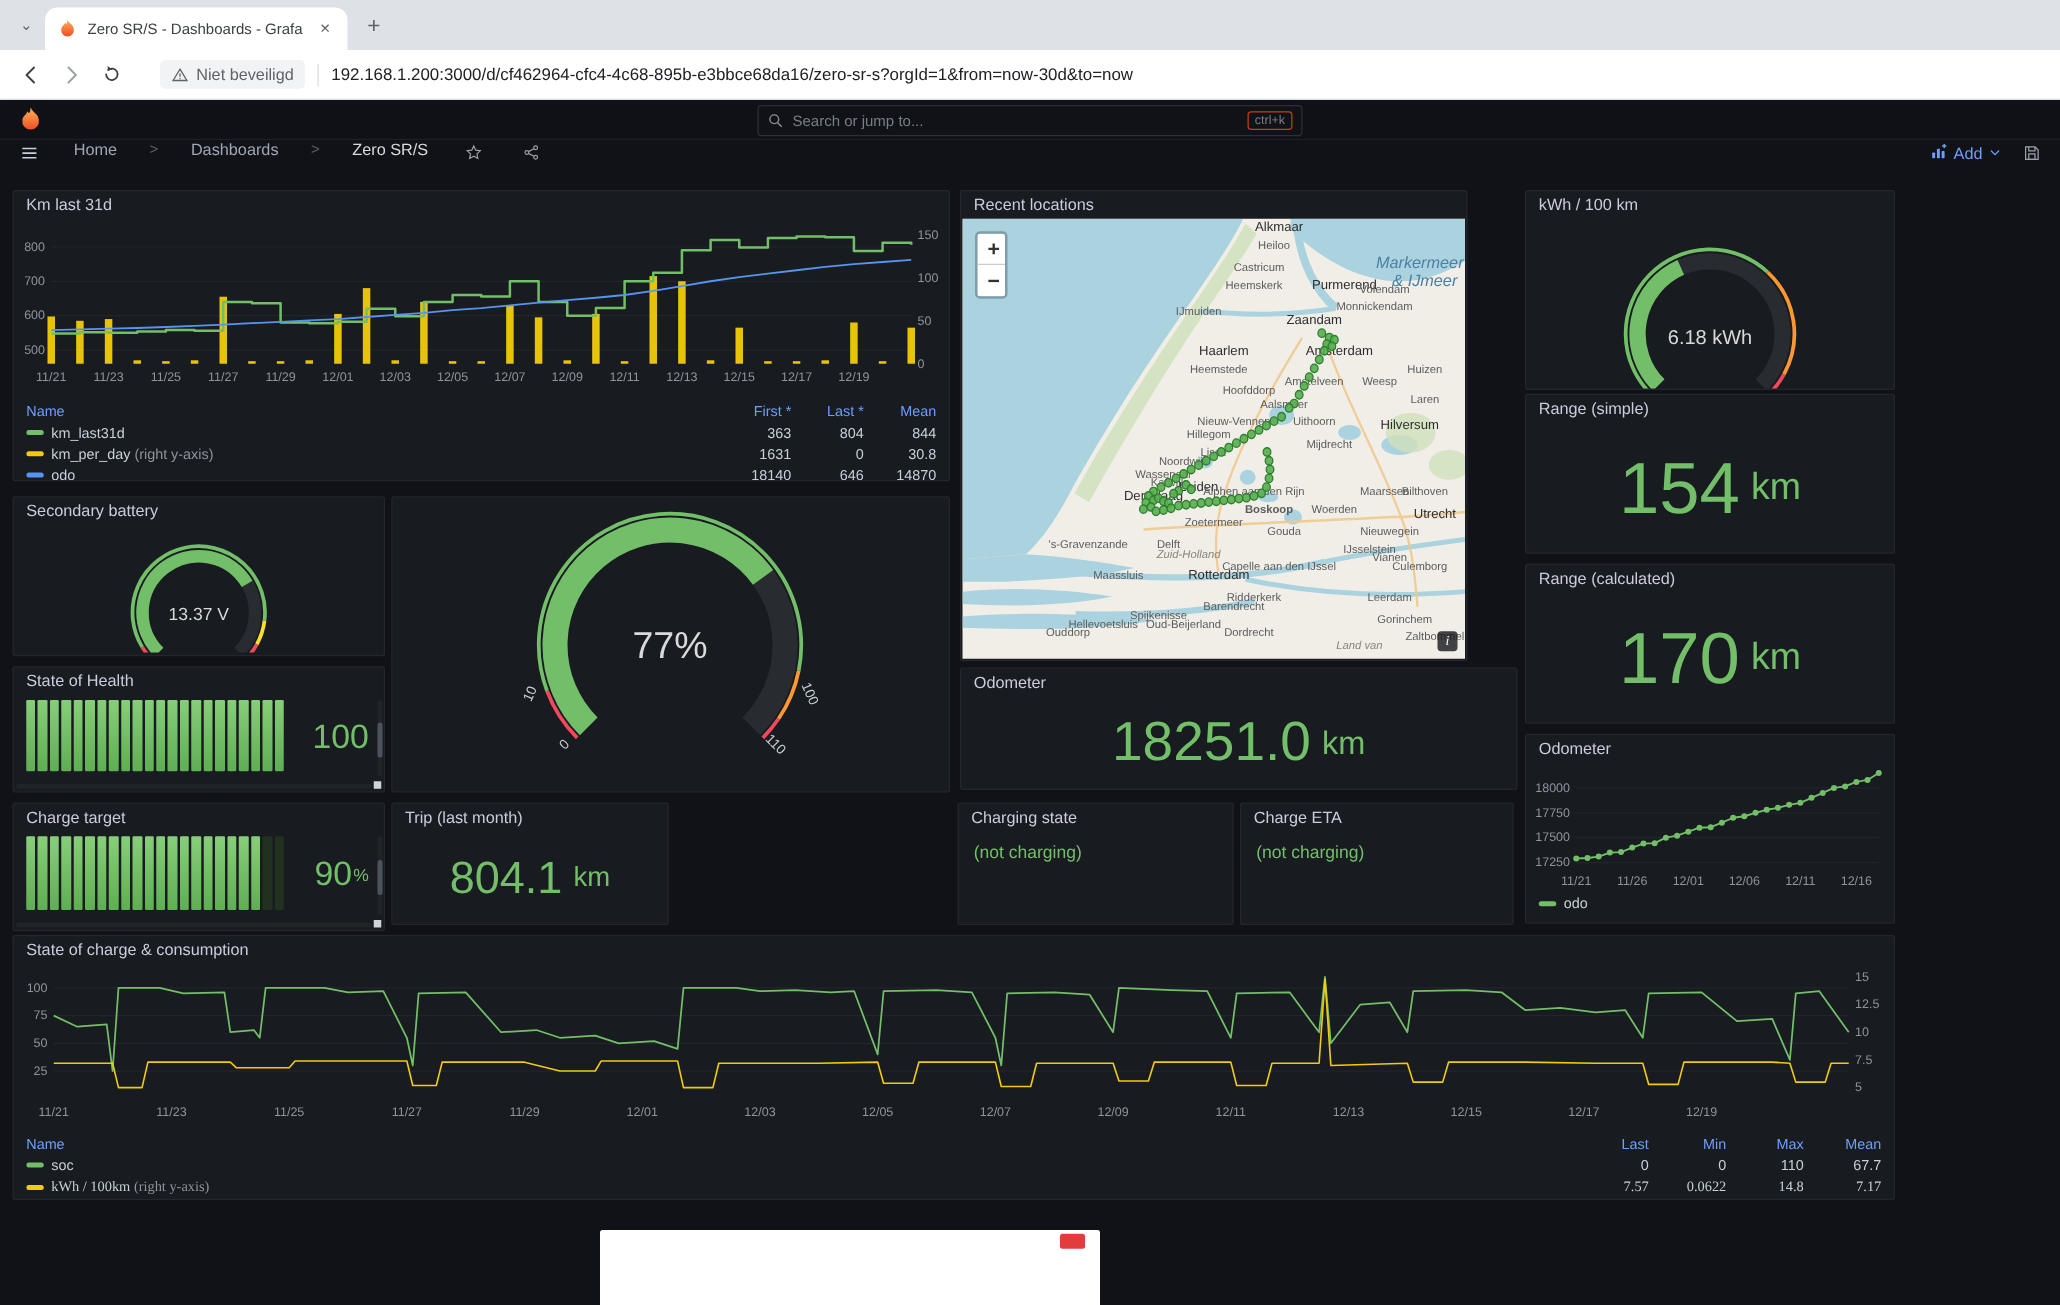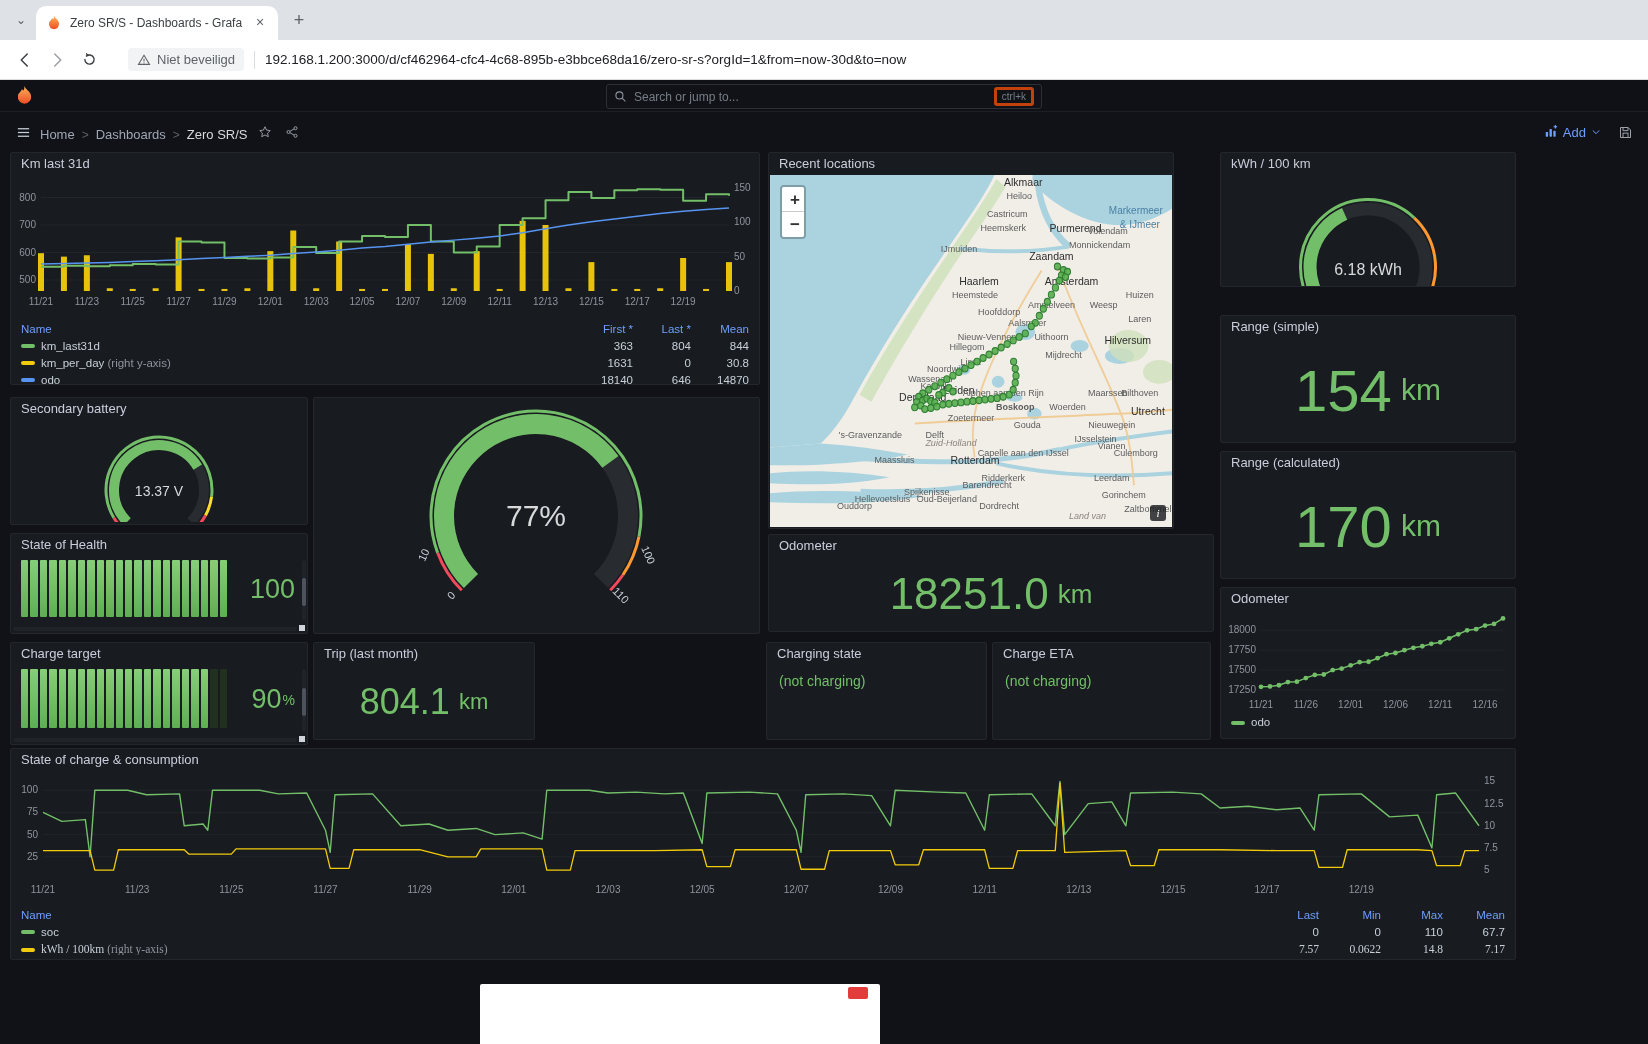--- a/index.html
+++ b/index.html
@@ -14,22 +14,22 @@
 .favicon{width:16px;height:16px;flex:0 0 16px}
 .urlbar{height:40px;background:#fff;border-bottom:1px solid #dadce0;display:flex;align-items:center;gap:10px;padding:0 14px}
 .navbtn{width:22px;height:22px;display:flex;align-items:center;justify-content:center}
 .chip{display:flex;align-items:center;gap:6px;background:#f1f3f4;border-radius:4px;padding:4px 9px;color:#5f6368;font-size:13px;margin-left:18px}
 .vdiv{width:1px;height:18px;background:#dadce0}
 .url{color:#202124;font-size:13.5px;white-space:nowrap}
 
 .gtop{height:32px;background:#101116;border-bottom:1px solid #1d1f25;position:relative;display:flex;align-items:center;padding:0 14px}
 .searchbox{position:absolute;left:50%;top:4px;transform:translateX(-50%);width:436px;height:25px;background:#111217;border:1px solid #2c3036;border-radius:3px;display:flex;align-items:center;gap:7px;padding:0 7px}
 .searchbox .ph{flex:1;color:#767e87;font-size:12px}
-.kbd{border:3px solid #c2410c;border-radius:3px;color:#767e87;font-size:10px;padding:1px 5px}
-.gbread{height:30px;background:#111217;display:flex;align-items:flex-end;gap:7px;padding:0 13px;color:#9fa7b3}
+.kbd{border:1px solid #c2410c;border-radius:3px;color:#767e87;font-size:10px;padding:1px 5px}
+.gbread{height:30px;background:#111217;display:flex;align-items:flex-start;gap:26px;padding:0 13px;color:#9fa7b3}
 .crumb{font-size:13px;color:#9fa7b3;cursor:pointer}
 .crumb.current{color:#d8d9da}
 .sep{color:#5a5f66;font-size:12px}
 .bicon{display:flex;align-items:center;justify-content:center;width:20px;height:20px}
 .gb-right{margin-left:auto;display:flex;align-items:center;gap:14px}
 .addbtn{display:flex;align-items:center;gap:5px;color:#6e9fff;font-size:13px;cursor:pointer}
 
 .dash{position:absolute;left:0;top:142px;width:1648px;height:902px;background:#111217}
 .panel{position:absolute;background:#181b1f;border:1px solid #23262b;border-radius:2px;overflow:hidden}
 .ptitle{height:22px;line-height:22px;padding:0 10px;font-size:13px;color:#ccccdc;white-space:nowrap;overflow:hidden;text-overflow:ellipsis;cursor:pointer}
@@ -60,21 +60,21 @@
 .vscroll{position:absolute;right:1px;top:26px;bottom:12px;width:4px;background:#202327;border-radius:2px}
 .vscroll .vh{position:absolute;top:30%;left:0;width:4px;height:45%;background:#4c535c;border-radius:2px}
 .corner{position:absolute;right:2px;bottom:2px;width:6px;height:6px;background:#cfd4da}
 
 .mapbox{position:absolute;left:1px;right:1px;top:22px;bottom:1px;background:#f1eee8;overflow:hidden}
 .mapbox svg{position:absolute;left:0;top:0;width:100%;height:100%}
 .mlabels{position:absolute;left:0;top:0;width:100%;height:100%}
 .mlabel{position:absolute;transform:translate(-50%,-50%);font-size:10px;color:#3a3a3a;white-space:nowrap}
 .mlabel.town{font-size:9px;color:#5c5c5c}
 .mlabel.city{font-size:10.5px;color:#2e2e2e}
-.mlabel.water{color:#4a80a5;font-size:10px}
+.mlabel.water{font-style:italic;color:#4a80a5;font-size:13px}
 .mlabel.region{font-style:italic;color:#8a857c;font-size:9px}
 .zoomctl{position:absolute;left:10px;top:10px;width:26px;border:2px solid rgba(0,0,0,.25);border-radius:4px;overflow:hidden;z-index:5}
 .zbtn{width:26px;height:25px;background:#fff;color:#333;font-size:17px;font-weight:bold;text-align:center;line-height:25px;cursor:pointer}
 .zbtn:first-child{border-bottom:1px solid #ccc}
 .infobtn{position:absolute;right:6px;bottom:6px;width:16px;height:16px;background:rgba(20,22,26,.8);color:#fff;border-radius:3px;font-size:11px;font-style:italic;font-family:"Liberation Serif",serif;text-align:center;line-height:16px;z-index:5;cursor:pointer}
 
 .partial{position:absolute;background:#fff;border-radius:2px 2px 0 0}
 .redicon{position:absolute;right:12px;top:3px;width:20px;height:12px;background:#e23c3c;border-radius:2px}
 </style>
 </head>
@@ -472,21 +472,21 @@
   </div>
 
   <div class="panel" style="left:768px;top:392px;width:446px;height:98px">
     <div class="ptitle">Odometer</div>
     <div class="stat-center">
       <span class="num" style="font-size:44px">18251.0</span>
       <span class="unit" style="font-size:26px">km</span>
     </div>
   </div>
 
-  <div class="panel" style="left:1220px;top:10px;width:296px;height:135px">
+  <div class="panel" style="left:1220px;top:10px;width:296px;height:160px">
     <div class="ptitle">kWh / 100 km</div>
     <svg id="kwh-gauge" width="294" height="136">
         <path d="M105.98780669118025 133.01219330881975A58 58 0 1 1 188.0121933088198 133.01219330881972" stroke="#282b30" stroke-width="13" fill="none"></path>
         <path d="M105.98780669118025 133.01219330881975A58 58 0 0 1 123.63142672860755 38.916011987986785" stroke="#73bf69" stroke-width="13" fill="none"></path>
         <path d="M99.27029226990805 139.72970773009195A67.5 67.5 0 0 1 193.2069296501865 42.794617649054764" stroke="#73bf69" stroke-width="3" fill="none"></path>
         <path d="M193.2069296501865 42.794617649054764A67.5 67.5 0 0 1 206.15070090296084 124.51837300186571" stroke="#ff9830" stroke-width="3" fill="none"></path>
         <path d="M206.15070090296084 124.51837300186571A67.5 67.5 0 0 1 194.729707730092 139.7297077300919" stroke="#f2495c" stroke-width="3" fill="none"></path>
         <text x="147" y="100" text-anchor="middle" class="gval" style="font-size: 16px;">6.18 kWh</text>
       </svg>
   </div>

